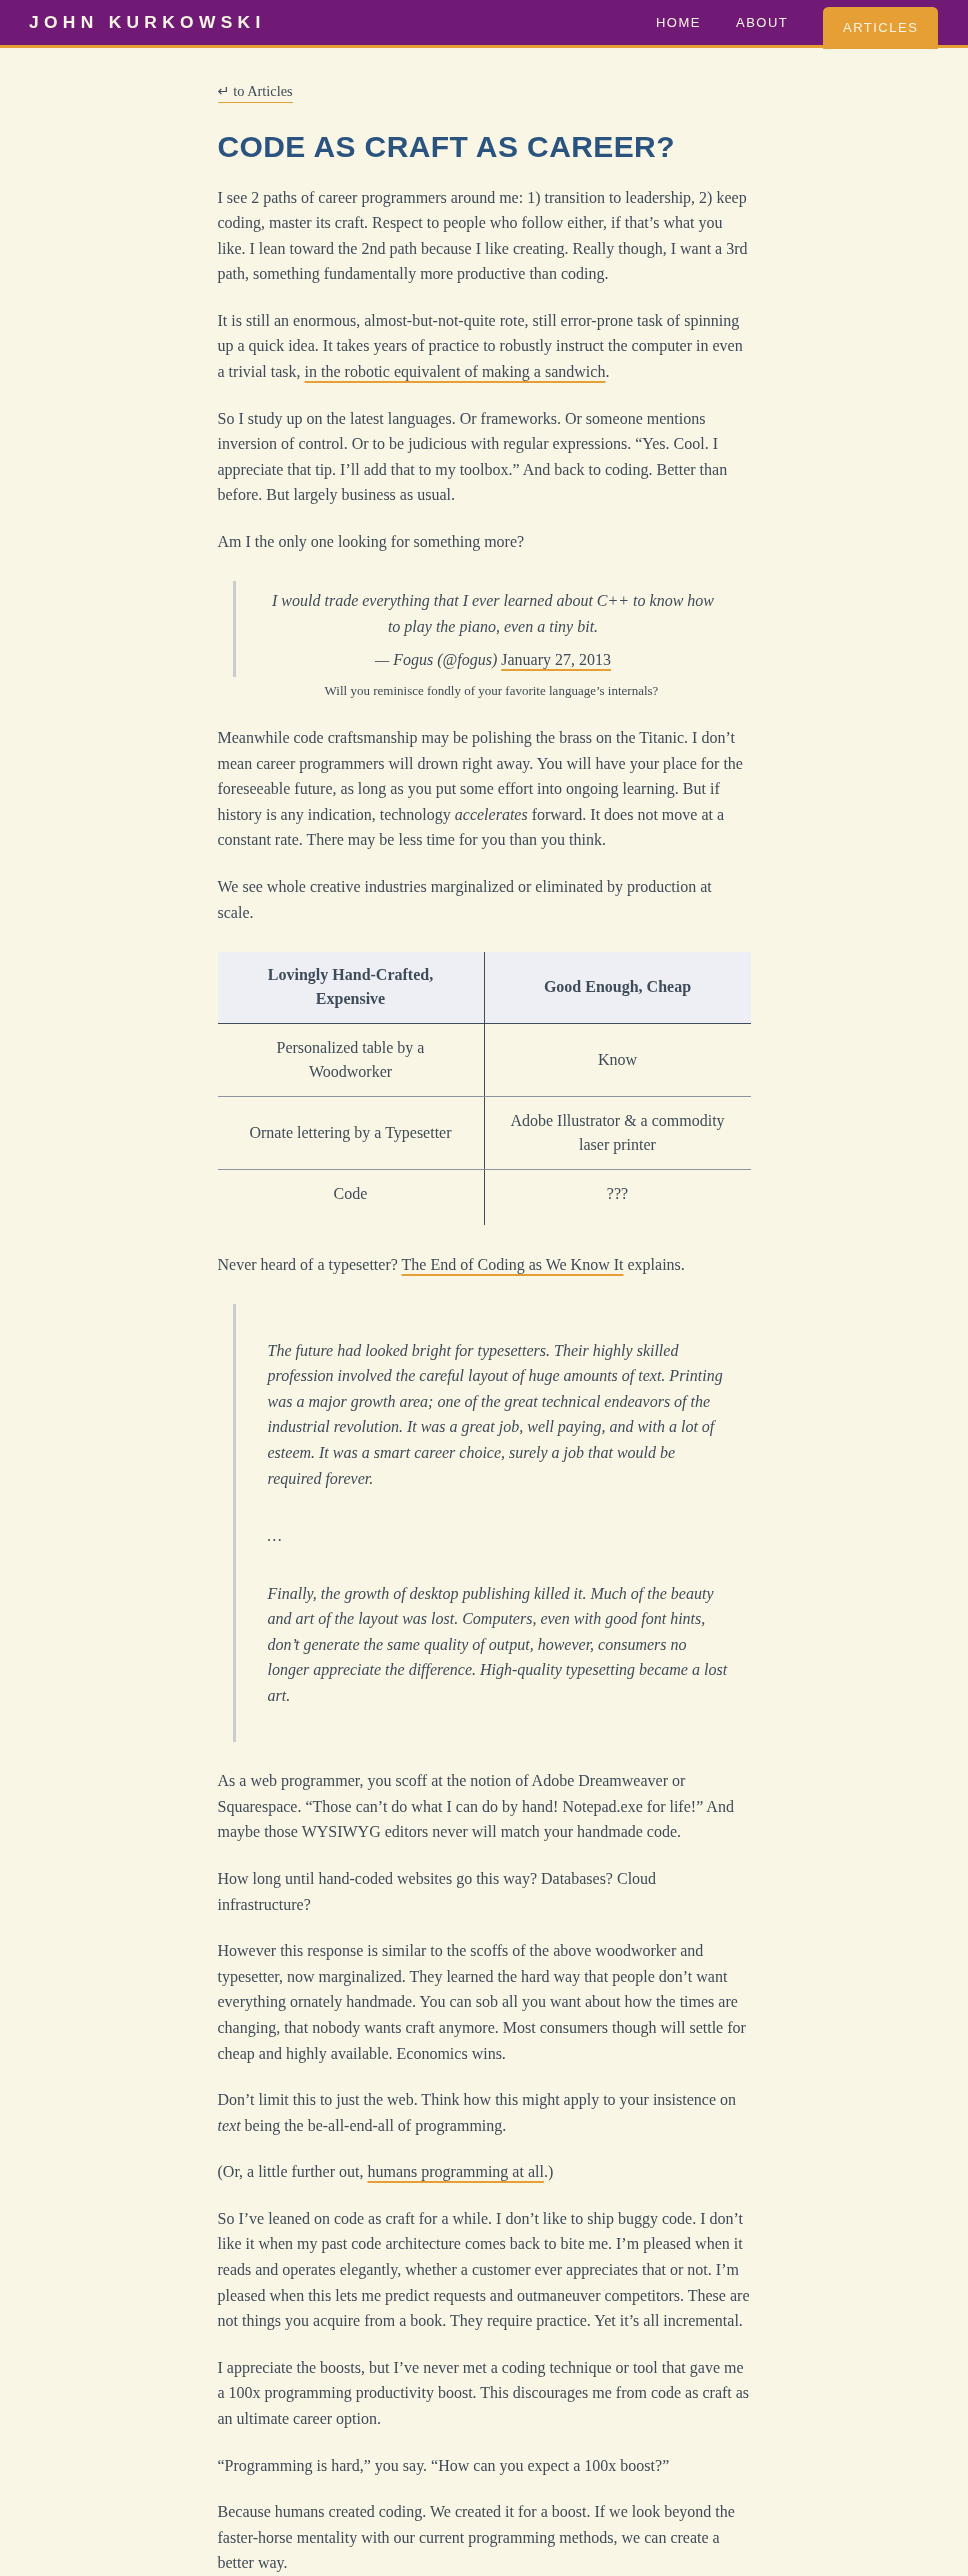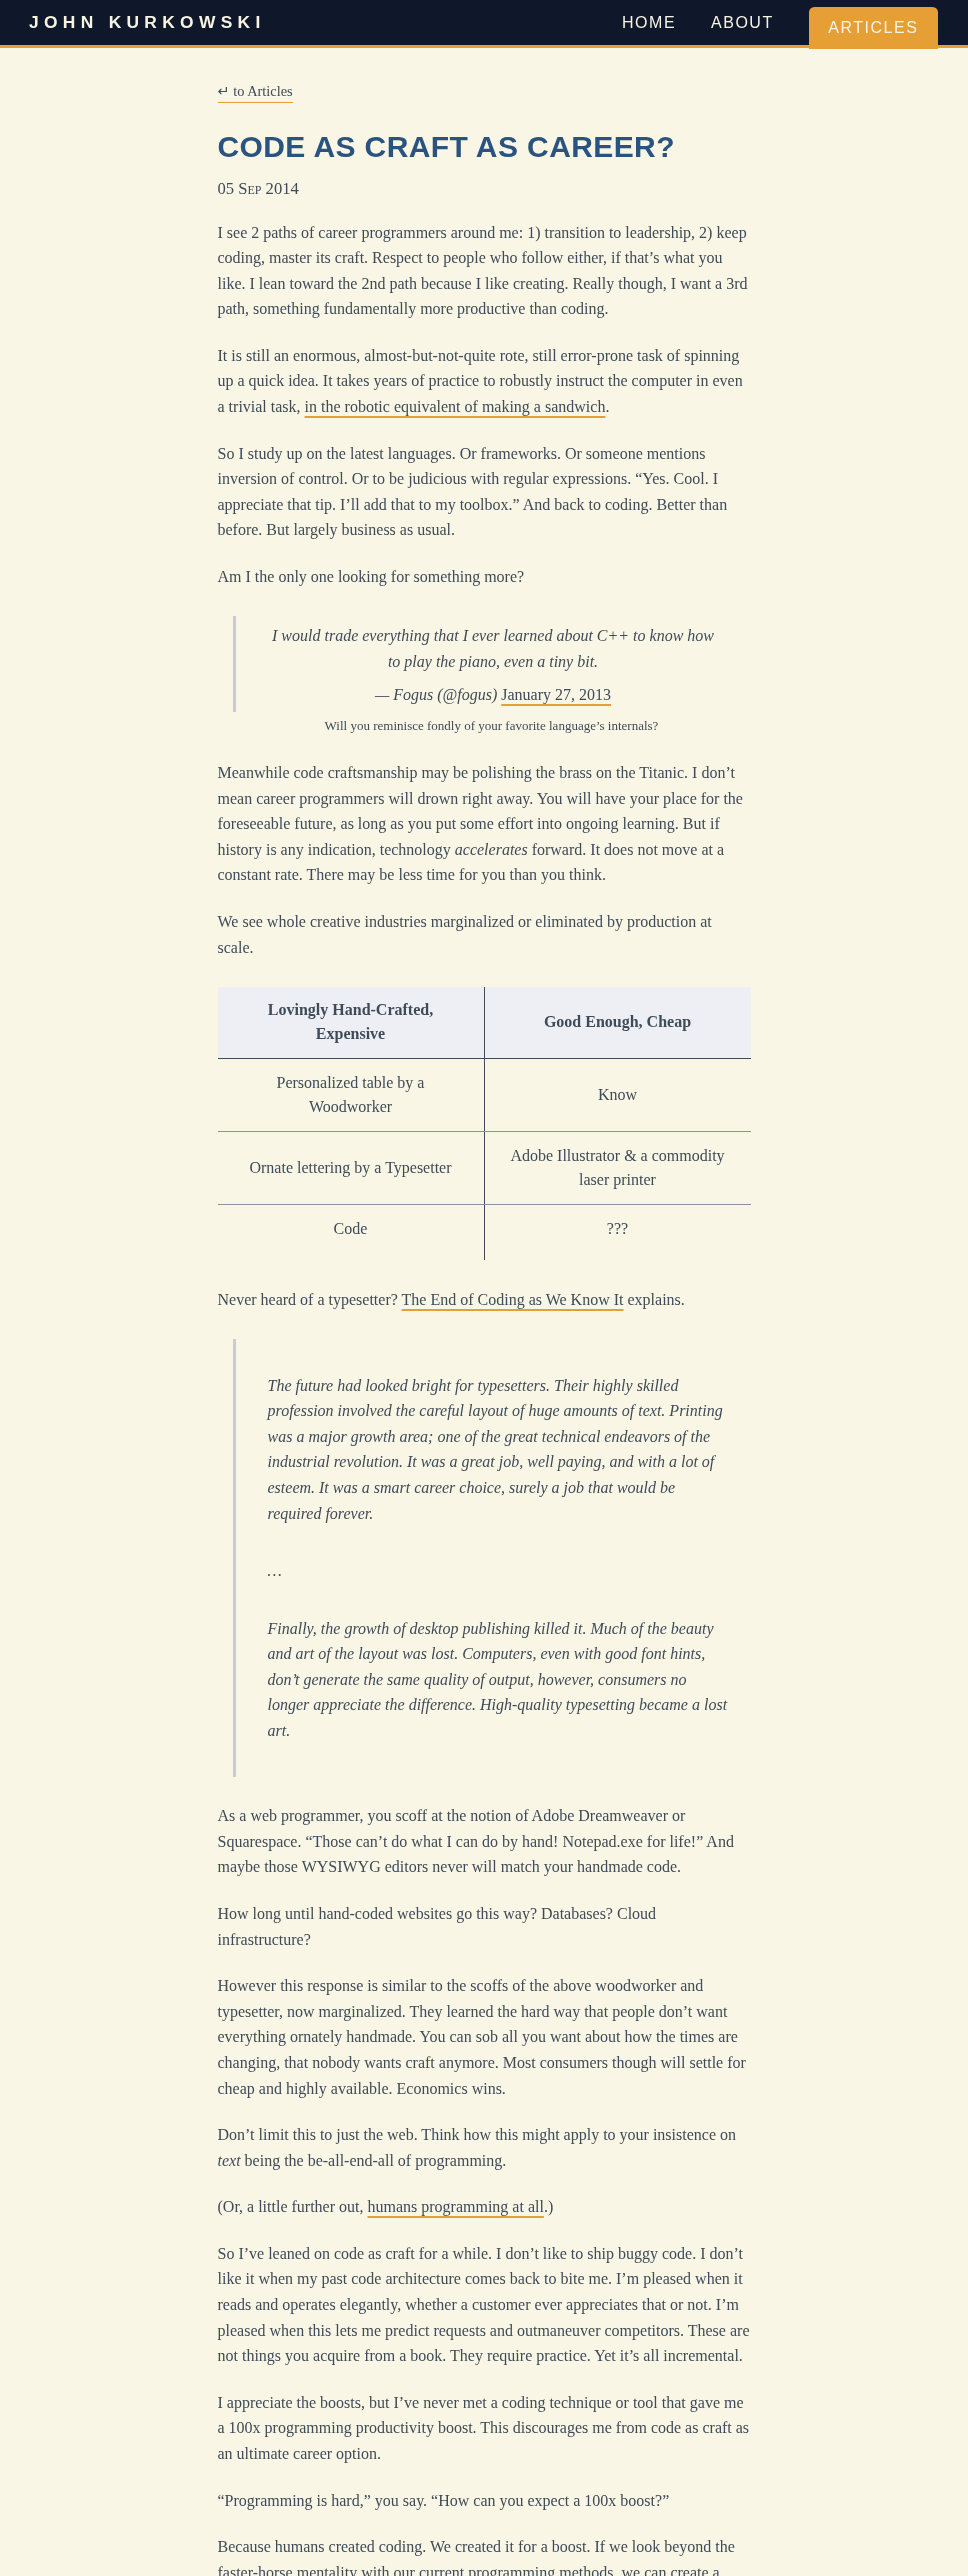--- a/index.html
+++ b/index.html
@@ -6,21 +6,21 @@
   html, body { margin: 0; padding: 0; }
   body {
     background: #FAF6E5;
     color: #3E4B58;
     font-family: "Liberation Serif", serif;
     width: 968px;
   }
 
   
   header.nav {
-    background: #0f172a;
+    background: #701a75;
     border-bottom: 3.8px solid #E69F35;
     text-align: center;
   }
   .nav-inner {
     height: 45px;
     display: flex;
     align-items: center;
     justify-content: space-between;
     padding: 0 30px 0 29px;
   }
@@ -28,21 +28,21 @@
     font-family: "Liberation Sans", sans-serif;
     font-weight: bold;
     font-size: 17.4px;
     letter-spacing: 5.3px;
     color: #F8F4E4;
     white-space: nowrap;
   }
   .nav-links { display: flex; align-items: center; height: 100%; }
   .nav-link {
     font-family: "Liberation Sans", sans-serif;
-    font-size: 16px;
+    font-size: 13px;
     letter-spacing: 1.5px;
     color: #F8F4E4;
     text-decoration: none;
     margin-left: 35px;
   }
   .nav-link.active {
     background: #E69F35;
     align-self: stretch;
     display: flex;
     align-items: center;
@@ -149,21 +149,20 @@
         <a class="nav-link" href="#">HOME</a>
         <a class="nav-link" href="#">ABOUT</a>
         <a class="nav-link active" href="#">ARTICLES</a>
       </nav>
   </div>
 </header>
 
 <main class="container">
   <a class="back-link" href="#"><span>↵</span>&nbsp;<span>to Articles</span></a>
   <h1 class="title">CODE AS CRAFT AS CAREER?</h1>
-  <div class="date">05 Sep 2014</div>
   <div class="article-body">
       <p><span>I see 2 paths of career programmers around me: 1) transition to leadership, 2) keep coding, master its craft. Respect to people who follow either, if that’s what you like. I lean toward the 2nd path because I like creating. Really though, I want a 3rd path, something fundamentally more productive than coding.</span></p>
       <p><span>It is still an enormous, almost-but-not-quite rote, still error-prone task of spinning up a quick idea. It takes years of practice to robustly instruct the computer in even a trivial task, </span><a class="ilink" href="#">in the robotic equivalent of making a sandwich</a><span>.</span></p>
       <p><span>So I study up on the latest languages. Or frameworks. Or someone mentions inversion of control. Or to be judicious with regular expressions. “Yes. Cool. I appreciate that tip. I’ll add that to my toolbox.” And back to coding. Better than before. But largely business as usual.</span></p>
       <p><span>Am I the only one looking for something more?</span></p>
       <figure class="tweet">
         <blockquote>
           <p class="quote"><span>I would trade everything that I ever learned about C++ to know how to play the piano, even a tiny bit.</span></p>
           <p class="attr"><span>— Fogus (@fogus) </span><a class="ilink" href="#">January 27, 2013</a></p>
         </blockquote>

